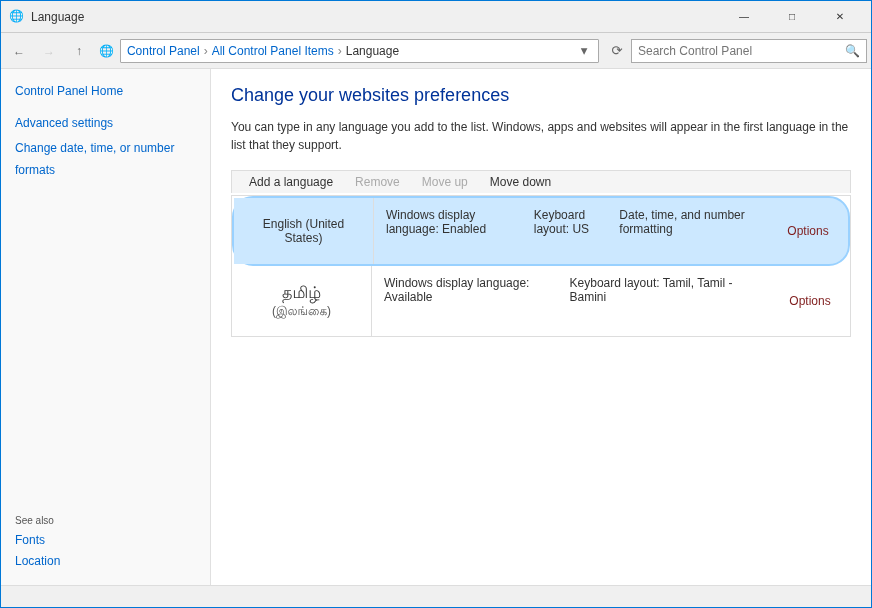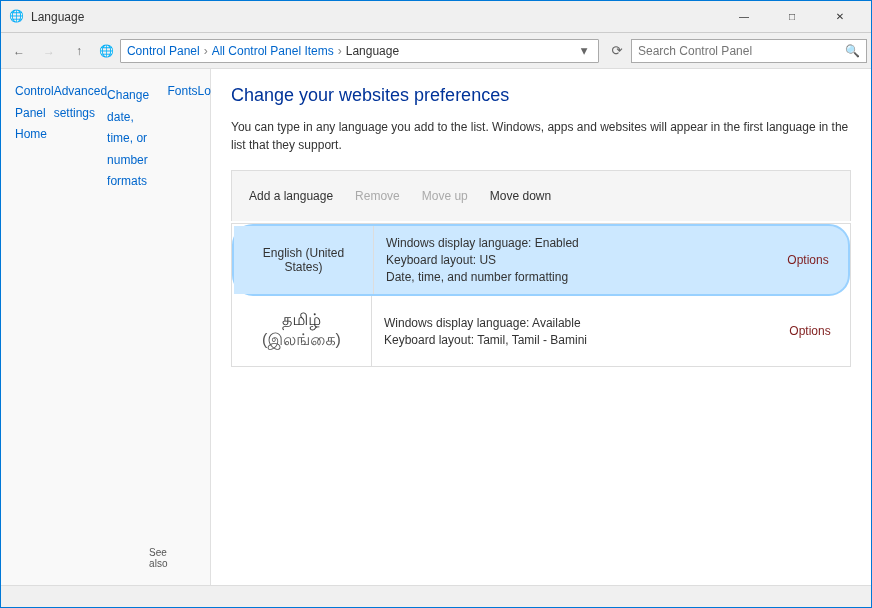--- a/index.html
+++ b/index.html
@@ -138,21 +138,21 @@
       flex: 1;
       overflow: hidden;
     }
 
     .sidebar {
       width: 210px;
       background: #f9f9f9;
       border-right: 1px solid #e0e0e0;
       padding: 12px 14px;
       display: flex;
-      flex-direction: row;
+      flex-direction: column;
     }
     .sidebar-link {
       color: #0066cc;
       text-decoration: none;
       font-size: 12px;
       cursor: pointer;
       line-height: 1.8;
     }
     .sidebar-heading {
       font-size: 10px;
@@ -182,21 +182,21 @@
       margin-bottom: 16px;
     }
 
     .action-bar {
       display: flex;
       gap: 0;
       margin-bottom: 2px;
       background: #f5f5f5;
       border: 1px solid #ddd;
       border-bottom: none;
-      padding: 14px 6px;
+      padding: 0 6px;
       align-items: center;
     }
     .action-btn {
       background: transparent;
       border: 1px solid transparent;
       padding: 3px 10px;
       cursor: pointer;
       font-size: 12px;
       color: #333;
       border-radius: 2px;
@@ -230,21 +230,20 @@
       border-right: 1px solid #ddd;
       background: inherit;
     }
     .lang-name-cell.selected-name {
       background: #cce8ff;
     }
     .lang-info-cell {
       flex: 1;
       padding: 10px 12px;
       display: flex;
-      flex-direction: column;
       justify-content: center;
       gap: 3px;
       font-size: 12px;
       color: #333;
       background: inherit;
     }
     .lang-options-cell {
       width: 80px;
       display: flex;
       align-items: center;
@@ -262,21 +261,21 @@
       font-size: 12px;
       color: #333;
       text-align: center;
     }
     .lang-name-tamil {
       font-size: 16px;
       color: #333;
       text-align: center;
     }
     .lang-name-sub {
-      font-size: 16px;
+      font-size: 12px;
       color: #555;
     }
 
     .status-bar {
       height: 22px;
       background: #f0f0f0;
       border-top: 1px solid #ddd;
       display: flex;
       align-items: center;
       padding: 0 10px;

